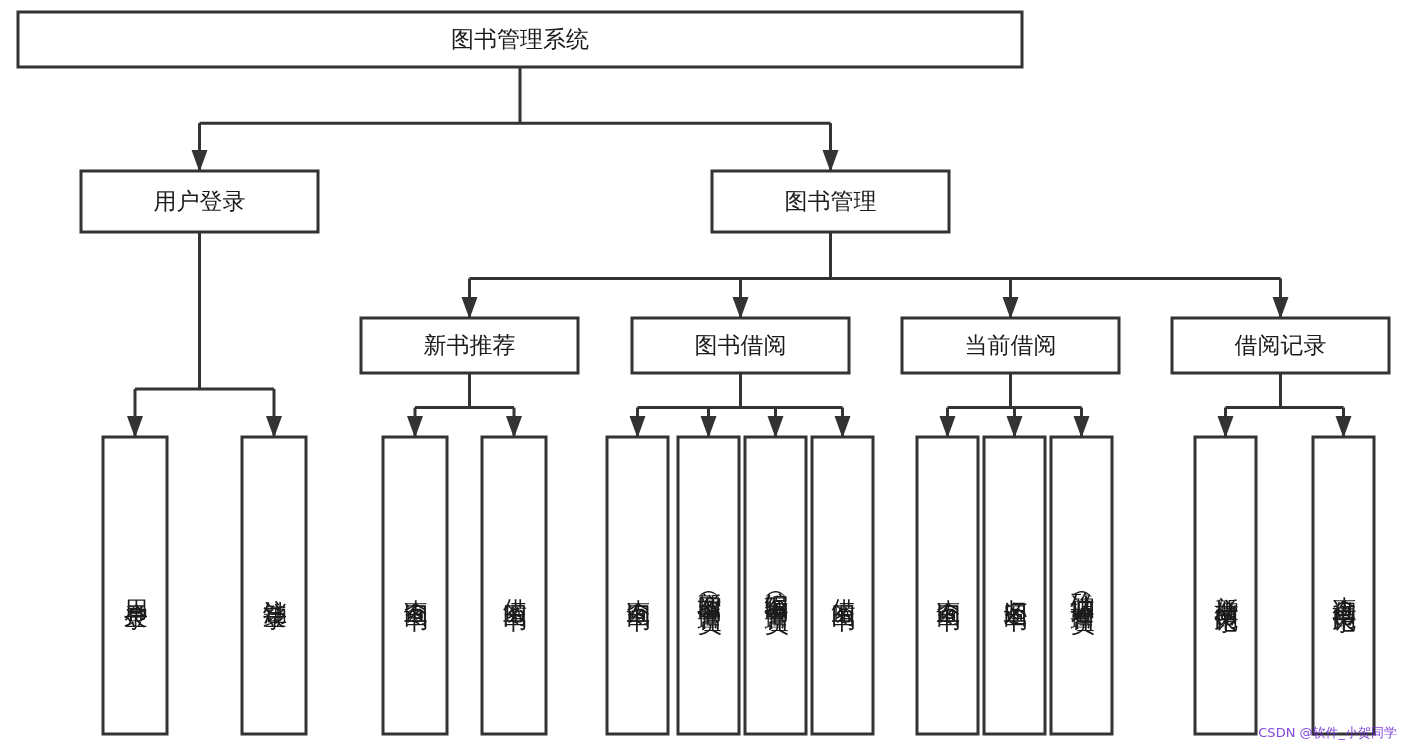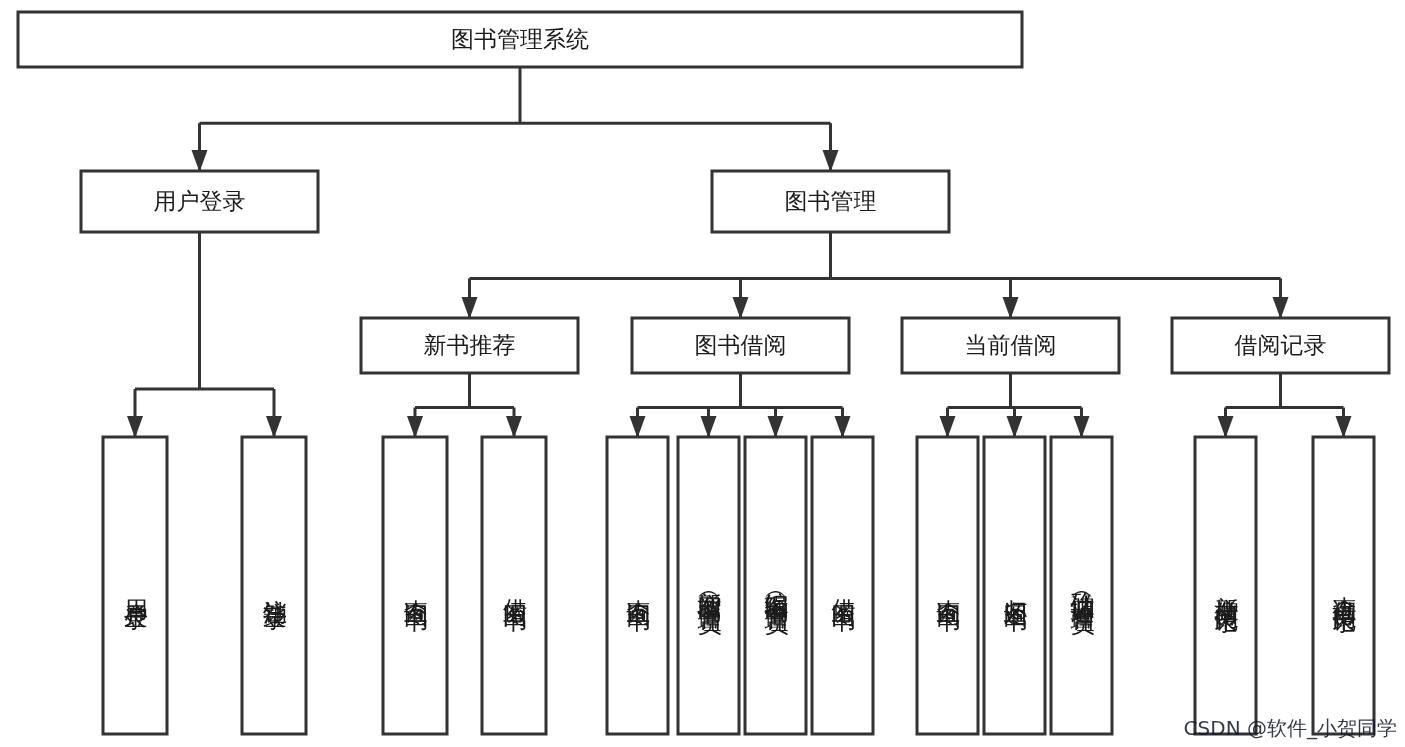--- a/index.html
+++ b/index.html
@@ -65,22 +65,22 @@
     justify-content: center;
     text-align: center;
     white-space: nowrap;
     pointer-events: none;
   }
   .watermark {
     position: absolute;
     right: 8px;
     bottom: 5px;
     font-family: "DejaVu Sans", "Liberation Sans", sans-serif;
-    font-size: 20px;
-    color: #0f172a;
+    font-size: 13px;
+    color: #6d28d9;
     opacity: 0.85;
     white-space: nowrap;
   }
 </style>
 </head>
 <body>
 
 <div id="diagram-root">
 
   <svg class="diagram-canvas" viewBox="0 0 1405 747" xmlns="http://www.w3.org/2000/svg">

